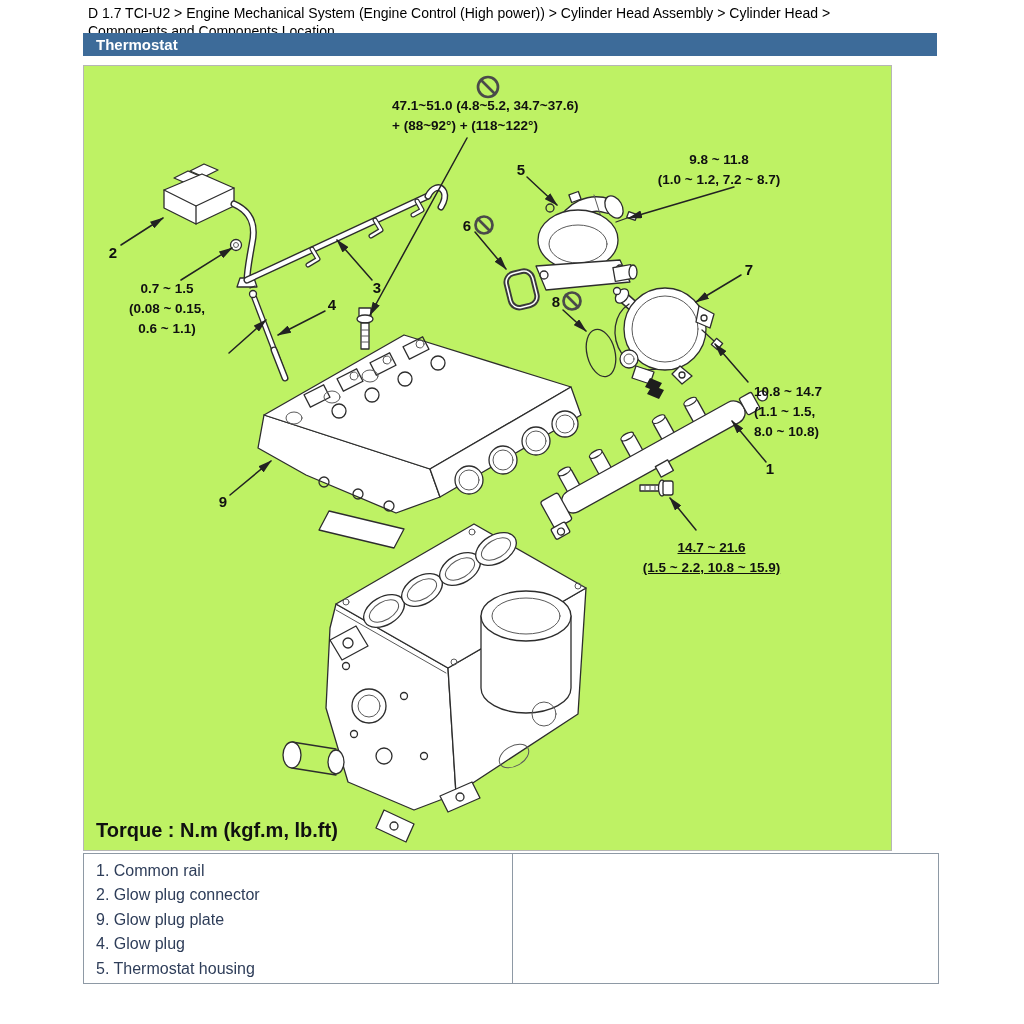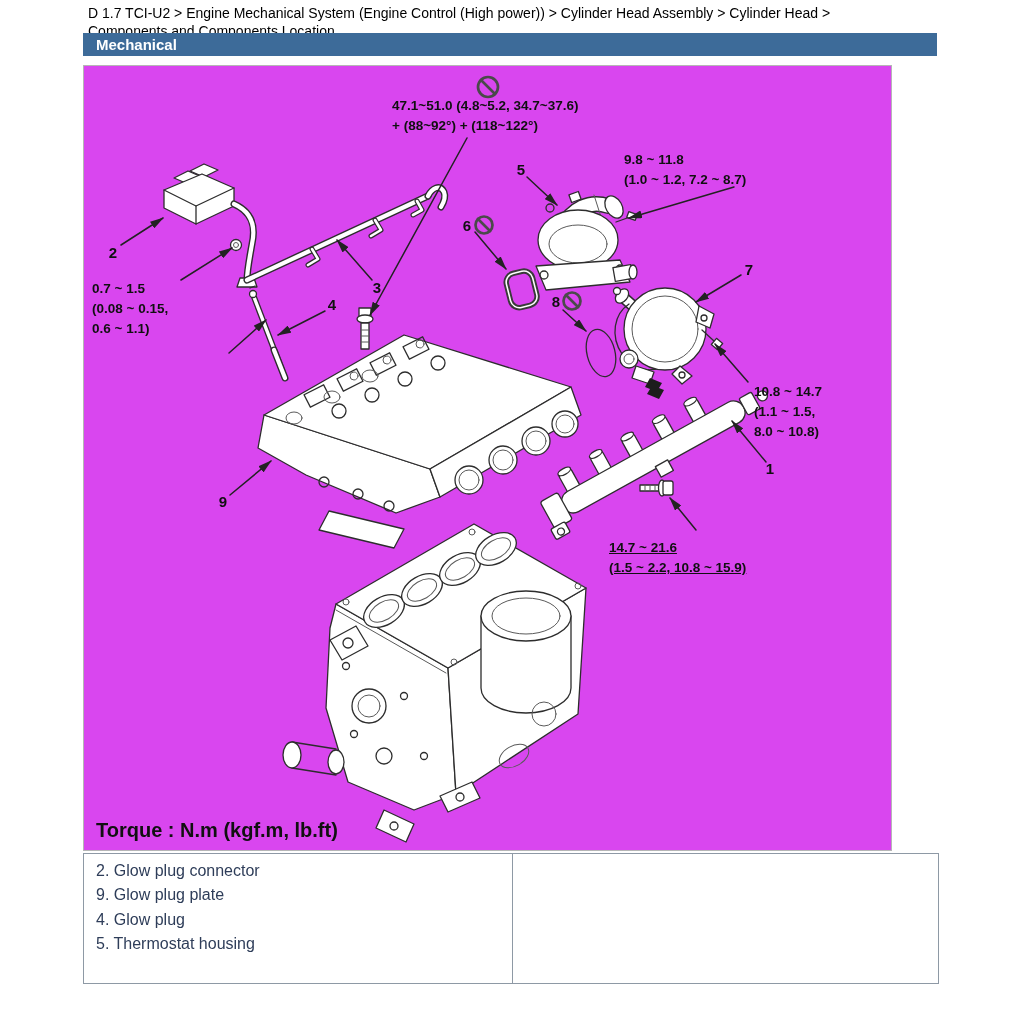--- a/index.html
+++ b/index.html
@@ -12,26 +12,26 @@
   .crumbs { position:absolute; left:5px; top:4px; z-index:1; font-size:14px; line-height:18px; color:#000; white-space:nowrap; }
 
   .bar {
     position:absolute; left:0; top:33px; width:854px; height:23px; z-index:2;
     background:#3d6b99; color:#fff; font-weight:bold; font-size:15px;
     line-height:23px; padding-left:13px; box-sizing:border-box;
   }
 
   .dbox {
     position:absolute; left:0; top:65px; width:809px; height:786px; z-index:1;
-    border:1px solid #b6b6b6; background:#d946ef; box-sizing:border-box;
+    border:1px solid #b6b6b6; background:#bef264; box-sizing:border-box;
   }
   .dbox svg { position:absolute; left:0; top:0; }
 
   .co { position:absolute; font-weight:bold; font-size:13.5px; line-height:20px; white-space:nowrap; color:#101010; }
-  .co.center { }
+  .co.center { text-align:center; }
   .pn { position:absolute; font-weight:bold; font-size:15px; color:#101010; transform:translate(-50%,-50%); }
   .torque-note { position:absolute; left:12px; bottom:8px; font-weight:bold; font-size:20px; color:#101010; }
 
   .legend {
     position:absolute; left:0; top:853px; width:856px; height:131px;
     border:1px solid #8e99a5; box-sizing:border-box; background:#fff; display:flex; z-index:1;
   }
   .lcol { width:429px; border-right:1px solid #8e99a5; box-sizing:border-box; padding:5px 0 0 12px; }
   .rcol { flex:1; padding:5px 0 0 12px; }
   .legend .item { font-size:16px; line-height:24.4px; color:#2e3d59; }
@@ -55,21 +55,21 @@
 <body>
 
 <div class="page">
 
   <div class="crumbs">
     <div>D 1.7 TCI-U2 &gt; Engine Mechanical System (Engine Control (High power)) &gt; Cylinder Head Assembly &gt; Cylinder Head &gt;</div>
     <div>Components and Components Location</div>
   </div>
 
   <div class="bar">
-    <span>Mechanical</span>
+    <span>Thermostat</span>
   </div>
 
   <div class="dbox">
 
     <svg id="art" width="807" height="784" viewBox="0 0 807 784">
       <defs>
         <marker id="arr" viewBox="0 0 14 8" markerWidth="14" markerHeight="8" refX="13" refY="4" orient="auto" markerUnits="userSpaceOnUse">
           <path d="M0,0 L14,4 L0,8 Z"></path>
         </marker>
       </defs>
@@ -341,20 +341,21 @@
     <div class="pn" style="left:383px; top:159px;">6</div>
     <div class="pn" style="left:665px; top:203px;">7</div>
     <div class="pn" style="left:472px; top:235px;">8</div>
     <div class="pn" style="left:139px; top:435px;">9</div>
 
     <div class="torque-note">Torque : N.m (kgf.m, lb.ft)</div>
   </div>
 
   <div class="legend">
     <div class="lcol">
+      <div class="item">1. Common rail</div>
       <div class="item">2. Glow plug connector</div>
       <div class="item">9. Glow plug plate</div>
       <div class="item">4. Glow plug</div>
       <div class="item">5. Thermostat housing</div>
     </div>
   </div>
 
 </div>
 
 </body></html>

